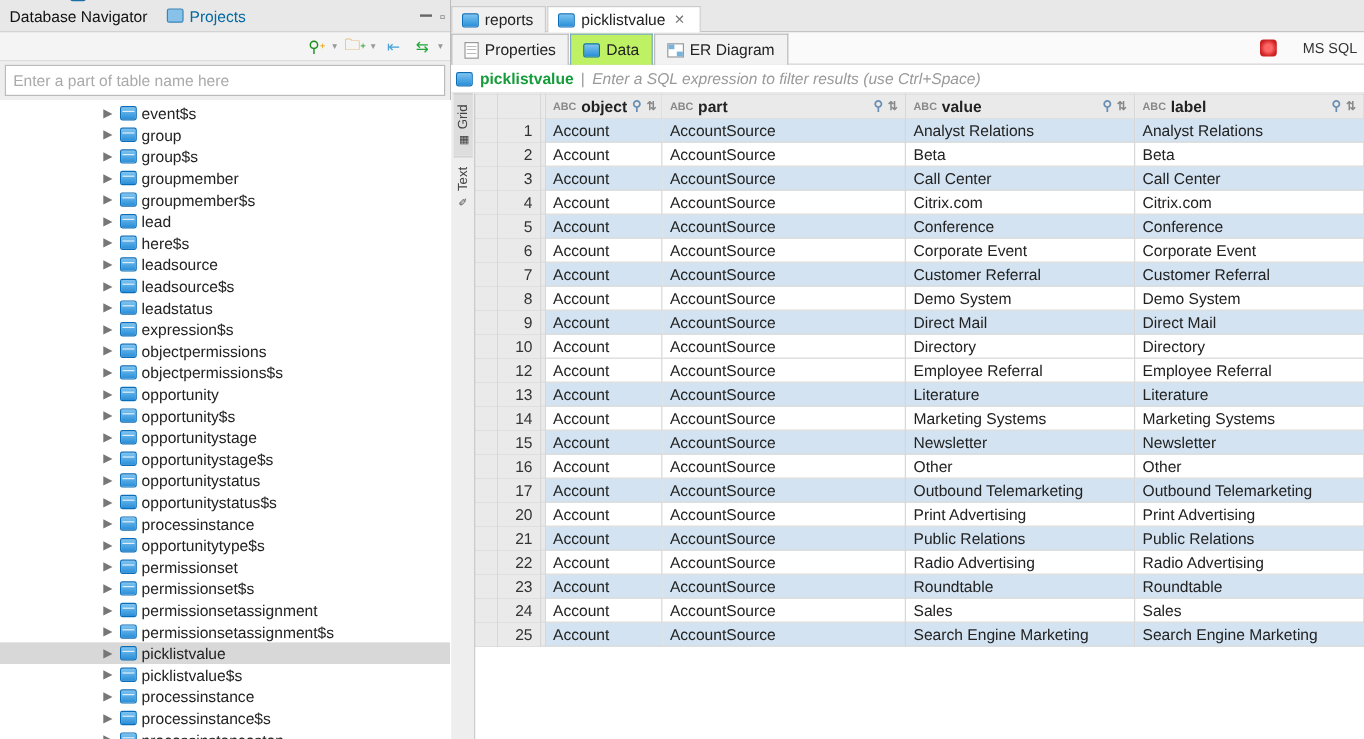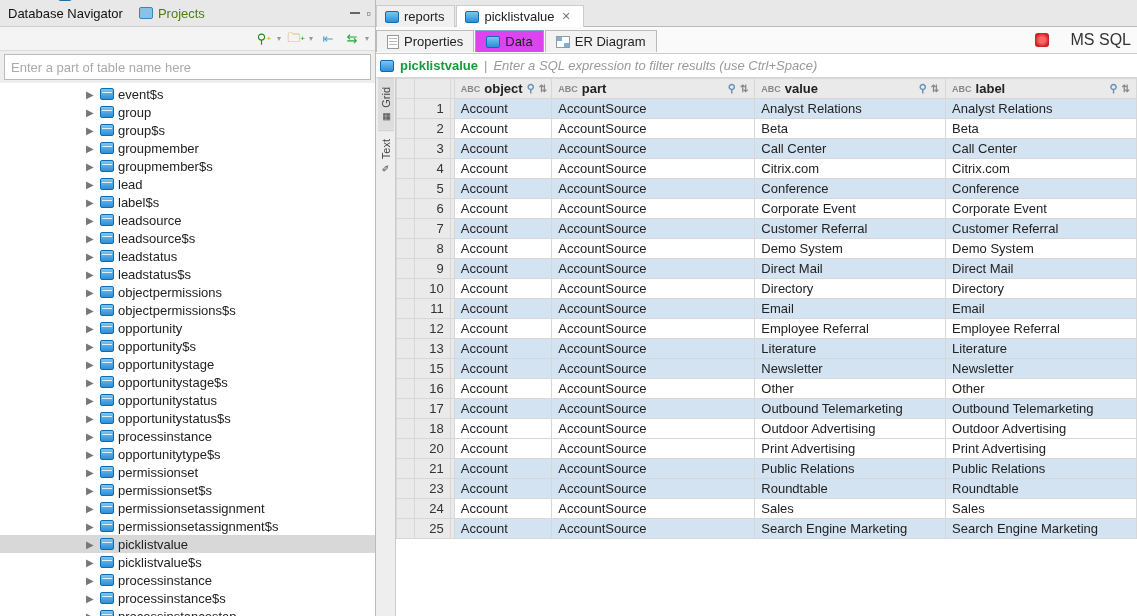--- a/index.html
+++ b/index.html
@@ -1,46 +1,46 @@
 <!DOCTYPE html>
 <html><head>
 <meta charset="utf-8">
 <style>
   * { box-sizing: border-box; }
   html, body { margin: 0; padding: 0; font-family: Arial, Helvetica, sans-serif; font-size: 13px; color: #222; background: #eeeeee; overflow: hidden; }
   .app { display: flex; width: 1137px; height: 616px; }
   .sidebar { width: 376px; display: flex; flex-direction: column; border-right: 1px solid #bbb; background: #eeeeee; }
   .sidebar-tabs { display: flex; align-items: center; height: 27px; background: #e8e8e8; border-bottom: 1px solid #ccc; padding: 0 4px; gap: 8px; }
   .sidebar-tabs .mintray { margin-left: auto; display: flex; gap: 6px; align-items: center; }
-  .nav-tab { display: flex; align-items: center; gap: 5px; padding: 2px 4px; font-size: 13px; color: #4d7c0f; }
+  .nav-tab { display: flex; align-items: center; gap: 5px; padding: 2px 4px; font-size: 13px; color: #0369a1; }
   .nav-tab.active { color: #111; flex-direction: column; }
   .close-x { color: #777; font-size: 11px; padding: 0 2px; }
   .minbtn { width: 10px; height: 2px; background: #666; display: inline-block; }
   .sidebar-toolbar { display: flex; justify-content: flex-end; align-items: center; height: 24px; padding: 0 6px; gap: 6px; border-bottom: 1px solid #ddd; background: #f4f4f4; }
   .tb-btn { width: 18px; height: 18px; display: inline-flex; align-items: center; justify-content: center; font-size: 13px; cursor: pointer; }
   .dropdown-caret { font-size: 8px; color: #999; margin-left: -2px; }
   .filter-box { margin: 3px 4px; }
   .filter-input { width: 100%; height: 24px; border: 1px solid #bbb; background: #fff; font-size: 13px; padding: 12px 6px; color: #8b5cf6; }
   .filter-input::placeholder { color: #aaa; font-style: normal; }
   .tree { flex: 1; overflow-y: auto; overflow-x: hidden; background: #fff; padding-top: 2px; }
   .tree-node { display: flex; align-items: center; height: 18px; padding-left: 86px; gap: 4px; white-space: nowrap; font-size: 13px; cursor: default; }
   .tree-node.selected { background: #d8d8d8; }
   .tree-caret { color: #777; font-size: 10px; width: 10px; }
   .tree-ico { width: 14px; height: 12px; display: inline-block; border: 1px solid #0a6db8; border-radius: 2px; background: linear-gradient(#7ec4f1, #2a8fd8); position: relative; }
   .tree-ico::after { content: ""; position: absolute; left: 1px; right: 1px; top: 3px; height: 1px; background: rgba(255,255,255,0.8); }
 
   .main { flex: 1; display: flex; flex-direction: column; background: #eeeeee; min-width: 0; }
   .top-tabs { display: flex; align-items: flex-end; height: 27px; background: #e8e8e8; border-bottom: 1px solid #bbb; }
   .top-tab { display: flex; align-items: center; gap: 5px; padding: 3px 10px 3px 8px; border: 1px solid #ccc; border-bottom: none; background: #f0f0f0; margin-right: 1px; position: relative; top: 1px; font-size: 13px; cursor: pointer; }
   .top-tab.active { background: #fff; }
-  .sub-tabs { display: flex; align-items: center; height: 27px; background: #fafafa; border-bottom: 1px solid #ccc; }
+  .sub-tabs { display: flex; height: 27px; background: #fafafa; border-bottom: 1px solid #ccc; }
   .sub-tab { display: flex; align-items: center; gap: 5px; padding: 3px 10px; border: 1px solid #bbb; border-bottom: none; margin-right: 1px; background: #f2f2f2; font-size: 13px; cursor: pointer; position: relative; top: 1px; }
-  .sub-tab.active { background: #d946ef; border-color: #7ca8c9; }
+  .sub-tab.active { background: #bef264; border-color: #7ca8c9; }
   .spacer { flex: 1; }
-  .dbvendor { display: flex; align-items: center; gap: 22px; padding: 0 6px; font-size: 16px; color: #333; }
+  .dbvendor { display: flex; align-items: center; gap: 22px; padding: 0 6px; font-size: 12px; color: #333; }
 
   .filter-row { display: flex; align-items: center; height: 24px; border-bottom: 1px solid #d7d7d7; background: #fff; padding-left: 4px; gap: 6px; }
   .bread-ico { width: 14px; height: 12px; display: inline-block; border: 1px solid #0a6db8; border-radius: 2px; background: linear-gradient(#7ec4f1, #2a8fd8); }
   .bread-text { color: #159c3a; font-weight: bold; font-size: 13px; }
   .bread-sep { color: #999; }
   .sql-hint { color: #999; font-style: italic; font-size: 13px; }
 
   .grid-wrap { flex: 1; display: flex; background: #fff; min-height: 0; }
   .side-tabs { width: 20px; display: flex; flex-direction: column; align-items: center; border-right: 1px solid #ccc; background: #eee; }
   .side-tab { writing-mode: vertical-rl; transform: rotate(180deg); font-size: 11px; padding: 8px 2px; border-bottom: 1px solid #ccc; cursor: pointer; color: #444; }
@@ -137,41 +137,41 @@
           <span>groupmember$s</span>
         </div>
         <div class="tree-node">
           <span class="tree-caret">▶</span>
           <span class="tree-ico"></span>
           <span>lead</span>
         </div>
         <div class="tree-node">
           <span class="tree-caret">▶</span>
           <span class="tree-ico"></span>
-          <span>label$s</span>
+          <span>here$s</span>
         </div>
         <div class="tree-node">
           <span class="tree-caret">▶</span>
           <span class="tree-ico"></span>
           <span>leadsource</span>
         </div>
         <div class="tree-node">
           <span class="tree-caret">▶</span>
           <span class="tree-ico"></span>
           <span>leadsource$s</span>
         </div>
         <div class="tree-node">
           <span class="tree-caret">▶</span>
           <span class="tree-ico"></span>
           <span>leadstatus</span>
         </div>
         <div class="tree-node">
           <span class="tree-caret">▶</span>
           <span class="tree-ico"></span>
-          <span>leadstatus$s</span>
+          <span>expression$s</span>
         </div>
         <div class="tree-node">
           <span class="tree-caret">▶</span>
           <span class="tree-ico"></span>
           <span>objectpermissions</span>
         </div>
         <div class="tree-node">
           <span class="tree-caret">▶</span>
           <span class="tree-ico"></span>
           <span>objectpermissions$s</span>
@@ -434,47 +434,47 @@
               </tr>
               <tr class="even">
                 <td class="col-corner"></td>
                 <td class="col-rownum">10</td>
                 <td class="col-handle"></td>
                 <td class="cell">Account</td>
                 <td class="cell">AccountSource</td>
                 <td class="cell">Directory</td>
                 <td class="cell">Directory</td>
               </tr>
-              <tr class="odd">
-                <td class="col-corner"></td>
-                <td class="col-rownum">11</td>
-                <td class="col-handle"></td>
-                <td class="cell">Account</td>
-                <td class="cell">AccountSource</td>
-                <td class="cell">Email</td>
-                <td class="cell">Email</td>
-              </tr>
               <tr class="even">
                 <td class="col-corner"></td>
                 <td class="col-rownum">12</td>
                 <td class="col-handle"></td>
                 <td class="cell">Account</td>
                 <td class="cell">AccountSource</td>
                 <td class="cell">Employee Referral</td>
                 <td class="cell">Employee Referral</td>
               </tr>
               <tr class="odd">
                 <td class="col-corner"></td>
                 <td class="col-rownum">13</td>
                 <td class="col-handle"></td>
                 <td class="cell">Account</td>
                 <td class="cell">AccountSource</td>
                 <td class="cell">Literature</td>
                 <td class="cell">Literature</td>
               </tr>
+              <tr class="even">
+                <td class="col-corner"></td>
+                <td class="col-rownum">14</td>
+                <td class="col-handle"></td>
+                <td class="cell">Account</td>
+                <td class="cell">AccountSource</td>
+                <td class="cell">Marketing Systems</td>
+                <td class="cell">Marketing Systems</td>
+              </tr>
               <tr class="odd">
                 <td class="col-corner"></td>
                 <td class="col-rownum">15</td>
                 <td class="col-handle"></td>
                 <td class="cell">Account</td>
                 <td class="cell">AccountSource</td>
                 <td class="cell">Newsletter</td>
                 <td class="cell">Newsletter</td>
               </tr>
               <tr class="even">
@@ -490,45 +490,45 @@
                 <td class="col-corner"></td>
                 <td class="col-rownum">17</td>
                 <td class="col-handle"></td>
                 <td class="cell">Account</td>
                 <td class="cell">AccountSource</td>
                 <td class="cell">Outbound Telemarketing</td>
                 <td class="cell">Outbound Telemarketing</td>
               </tr>
               <tr class="even">
                 <td class="col-corner"></td>
-                <td class="col-rownum">18</td>
-                <td class="col-handle"></td>
-                <td class="cell">Account</td>
-                <td class="cell">AccountSource</td>
-                <td class="cell">Outdoor Advertising</td>
-                <td class="cell">Outdoor Advertising</td>
-              </tr>
-              <tr class="even">
-                <td class="col-corner"></td>
                 <td class="col-rownum">20</td>
                 <td class="col-handle"></td>
                 <td class="cell">Account</td>
                 <td class="cell">AccountSource</td>
                 <td class="cell">Print Advertising</td>
                 <td class="cell">Print Advertising</td>
               </tr>
               <tr class="odd">
                 <td class="col-corner"></td>
                 <td class="col-rownum">21</td>
                 <td class="col-handle"></td>
                 <td class="cell">Account</td>
                 <td class="cell">AccountSource</td>
                 <td class="cell">Public Relations</td>
                 <td class="cell">Public Relations</td>
               </tr>
+              <tr class="even">
+                <td class="col-corner"></td>
+                <td class="col-rownum">22</td>
+                <td class="col-handle"></td>
+                <td class="cell">Account</td>
+                <td class="cell">AccountSource</td>
+                <td class="cell">Radio Advertising</td>
+                <td class="cell">Radio Advertising</td>
+              </tr>
               <tr class="odd">
                 <td class="col-corner"></td>
                 <td class="col-rownum">23</td>
                 <td class="col-handle"></td>
                 <td class="cell">Account</td>
                 <td class="cell">AccountSource</td>
                 <td class="cell">Roundtable</td>
                 <td class="cell">Roundtable</td>
               </tr>
               <tr class="even">

